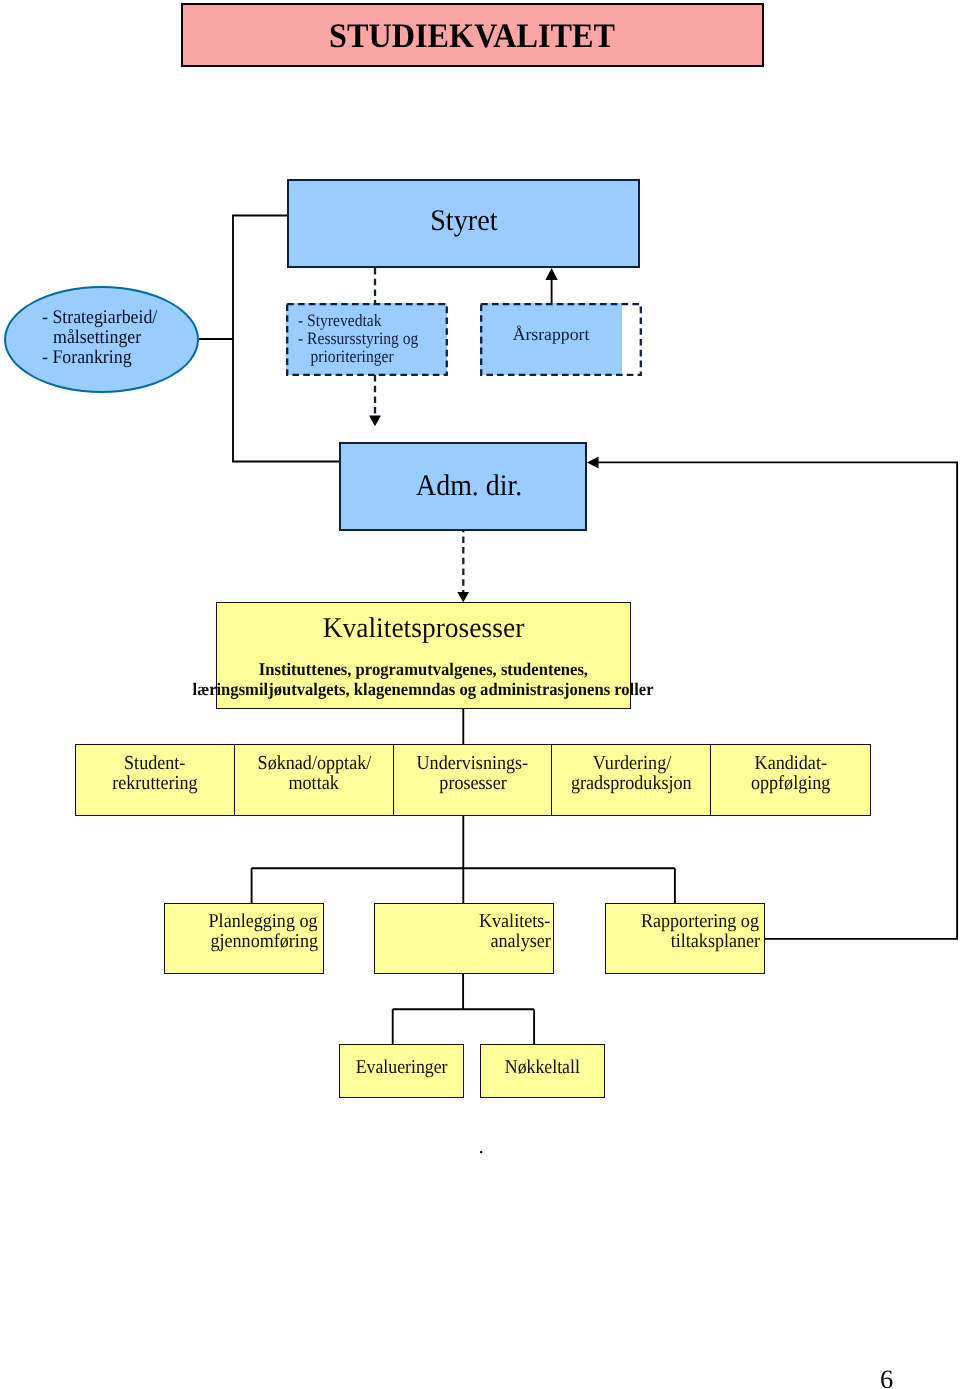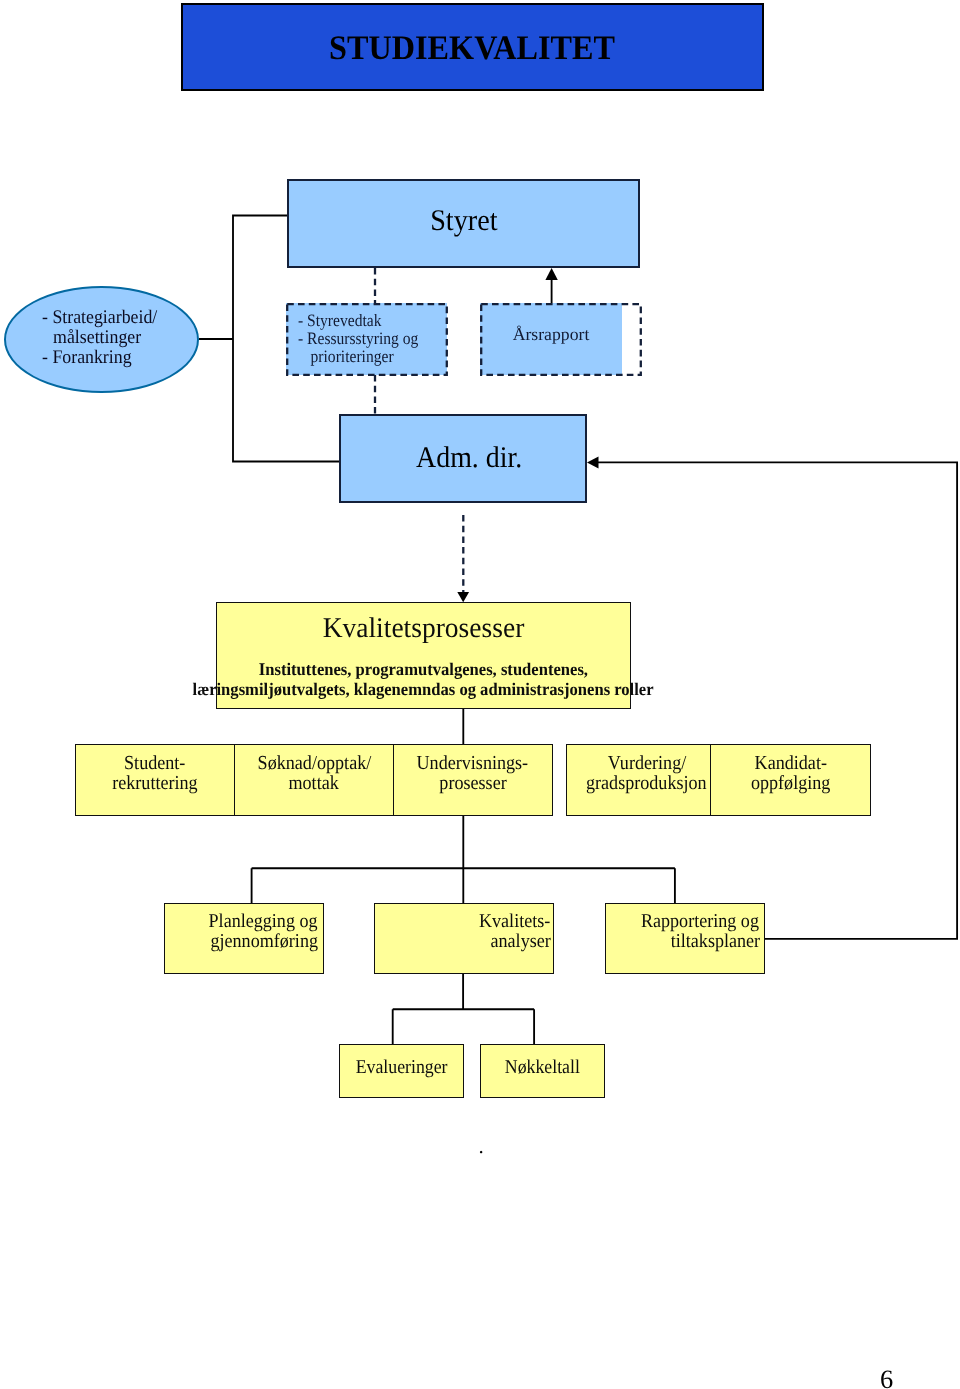--- a/index.html
+++ b/index.html
@@ -8,30 +8,30 @@
        font-family:"Liberation Serif",serif;color:#0b0b20;
        -webkit-font-smoothing:antialiased;
        text-rendering:geometricPrecision;}
   #stage{position:absolute;left:0;top:0;width:960px;height:1389px;}
   svg.wires{position:absolute;left:0;top:0;width:960px;height:1389px;overflow:visible;}
   .node{position:absolute;box-sizing:border-box;display:flex;flex-direction:column;
         align-items:center;justify-content:center;text-align:center;}
   .node .ln{display:block;white-space:pre;}
 
   
-  #banner{left:181px;top:3px;width:583px;height:88px;background:#1d4ed8;
+  #banner{left:181px;top:3px;width:583px;height:64px;background:#fca5a5;
           border:2.5px solid #000000;}
   #banner .ln{font-size:34.5px;font-weight:bold;color:#000;
               transform:scaleX(0.934) translateY(1px);transform-origin:center;}
 
   
   .blue{background:#99ccff;border:2px solid #14203a;color:#000000;}
   #styret{left:287px;top:179px;width:353px;height:89px;}
   #styret .ln{font-size:30px;transform:scaleX(0.939) translateY(-3px);}
-  #admdir{left:339px;top:414px;width:248px;height:89px;}
+  #admdir{left:339px;top:442px;width:248px;height:89px;}
   #admdir .ln{font-size:30px;transform:scaleX(0.930) translate(6.5px,-1.5px);}
 
   
   .dashed{background:#99ccff;border:none;color:#111a33;}
   #styrevedtak{left:286px;top:303px;width:161px;height:72px;align-items:flex-start;
                padding-left:12px;justify-content:center;}
   #styrevedtak .ln{font-size:17.4px;line-height:17.9px;text-align:left;
                    transform:scaleX(0.896);transform-origin:left center;}
   #styrevedtak .ln.ind{padding-left:14px;}
   #arsrapport{left:480px;top:303px;width:142px;height:72px;}
@@ -52,21 +52,21 @@
        padding-top:9px;}
   #kvp .head{font-size:28.5px;line-height:29px;transform:scaleX(0.965) translateY(1.5px);}
   #kvp .sub{font-size:17.8px;font-weight:bold;line-height:20px;
             transform:scaleX(0.933);}
   #kvp .sub.first{margin-top:17.5px;}
 
   .prow{top:744px;height:72px;width:160.4px;}
   .prow .ln{font-size:19.9px;line-height:20.5px;transform:scaleX(0.910) translateY(-7px);}
   .prow:nth-of-type(1){left:75px;}
   .pr1{left:75px;}    .pr2{left:233.8px;} .pr3{left:392.6px;}
-  .pr4{left:551.4px;margin-left:15px;} .pr5{left:710.2px;}
+  .pr4{left:551.4px;} .pr5{left:710.2px;}
 
   .srow{top:903px;height:71px;align-items:flex-end;}
   .srow .ln{font-size:19.6px;line-height:19.8px;transform:scaleX(0.923) translateY(-7.5px);}
   .sr1{left:163.5px;width:160px;} .sr2{left:374.4px;width:180px;}
   .sr3{left:604.7px;width:160px;}
 
   .lrow{top:1044px;height:54px;width:124.5px;}
   .lrow .ln{font-size:19.6px;transform:scaleX(0.908) translateY(-3.5px);}
   .lf1{left:339px;} .lf2{left:480px;}
 

